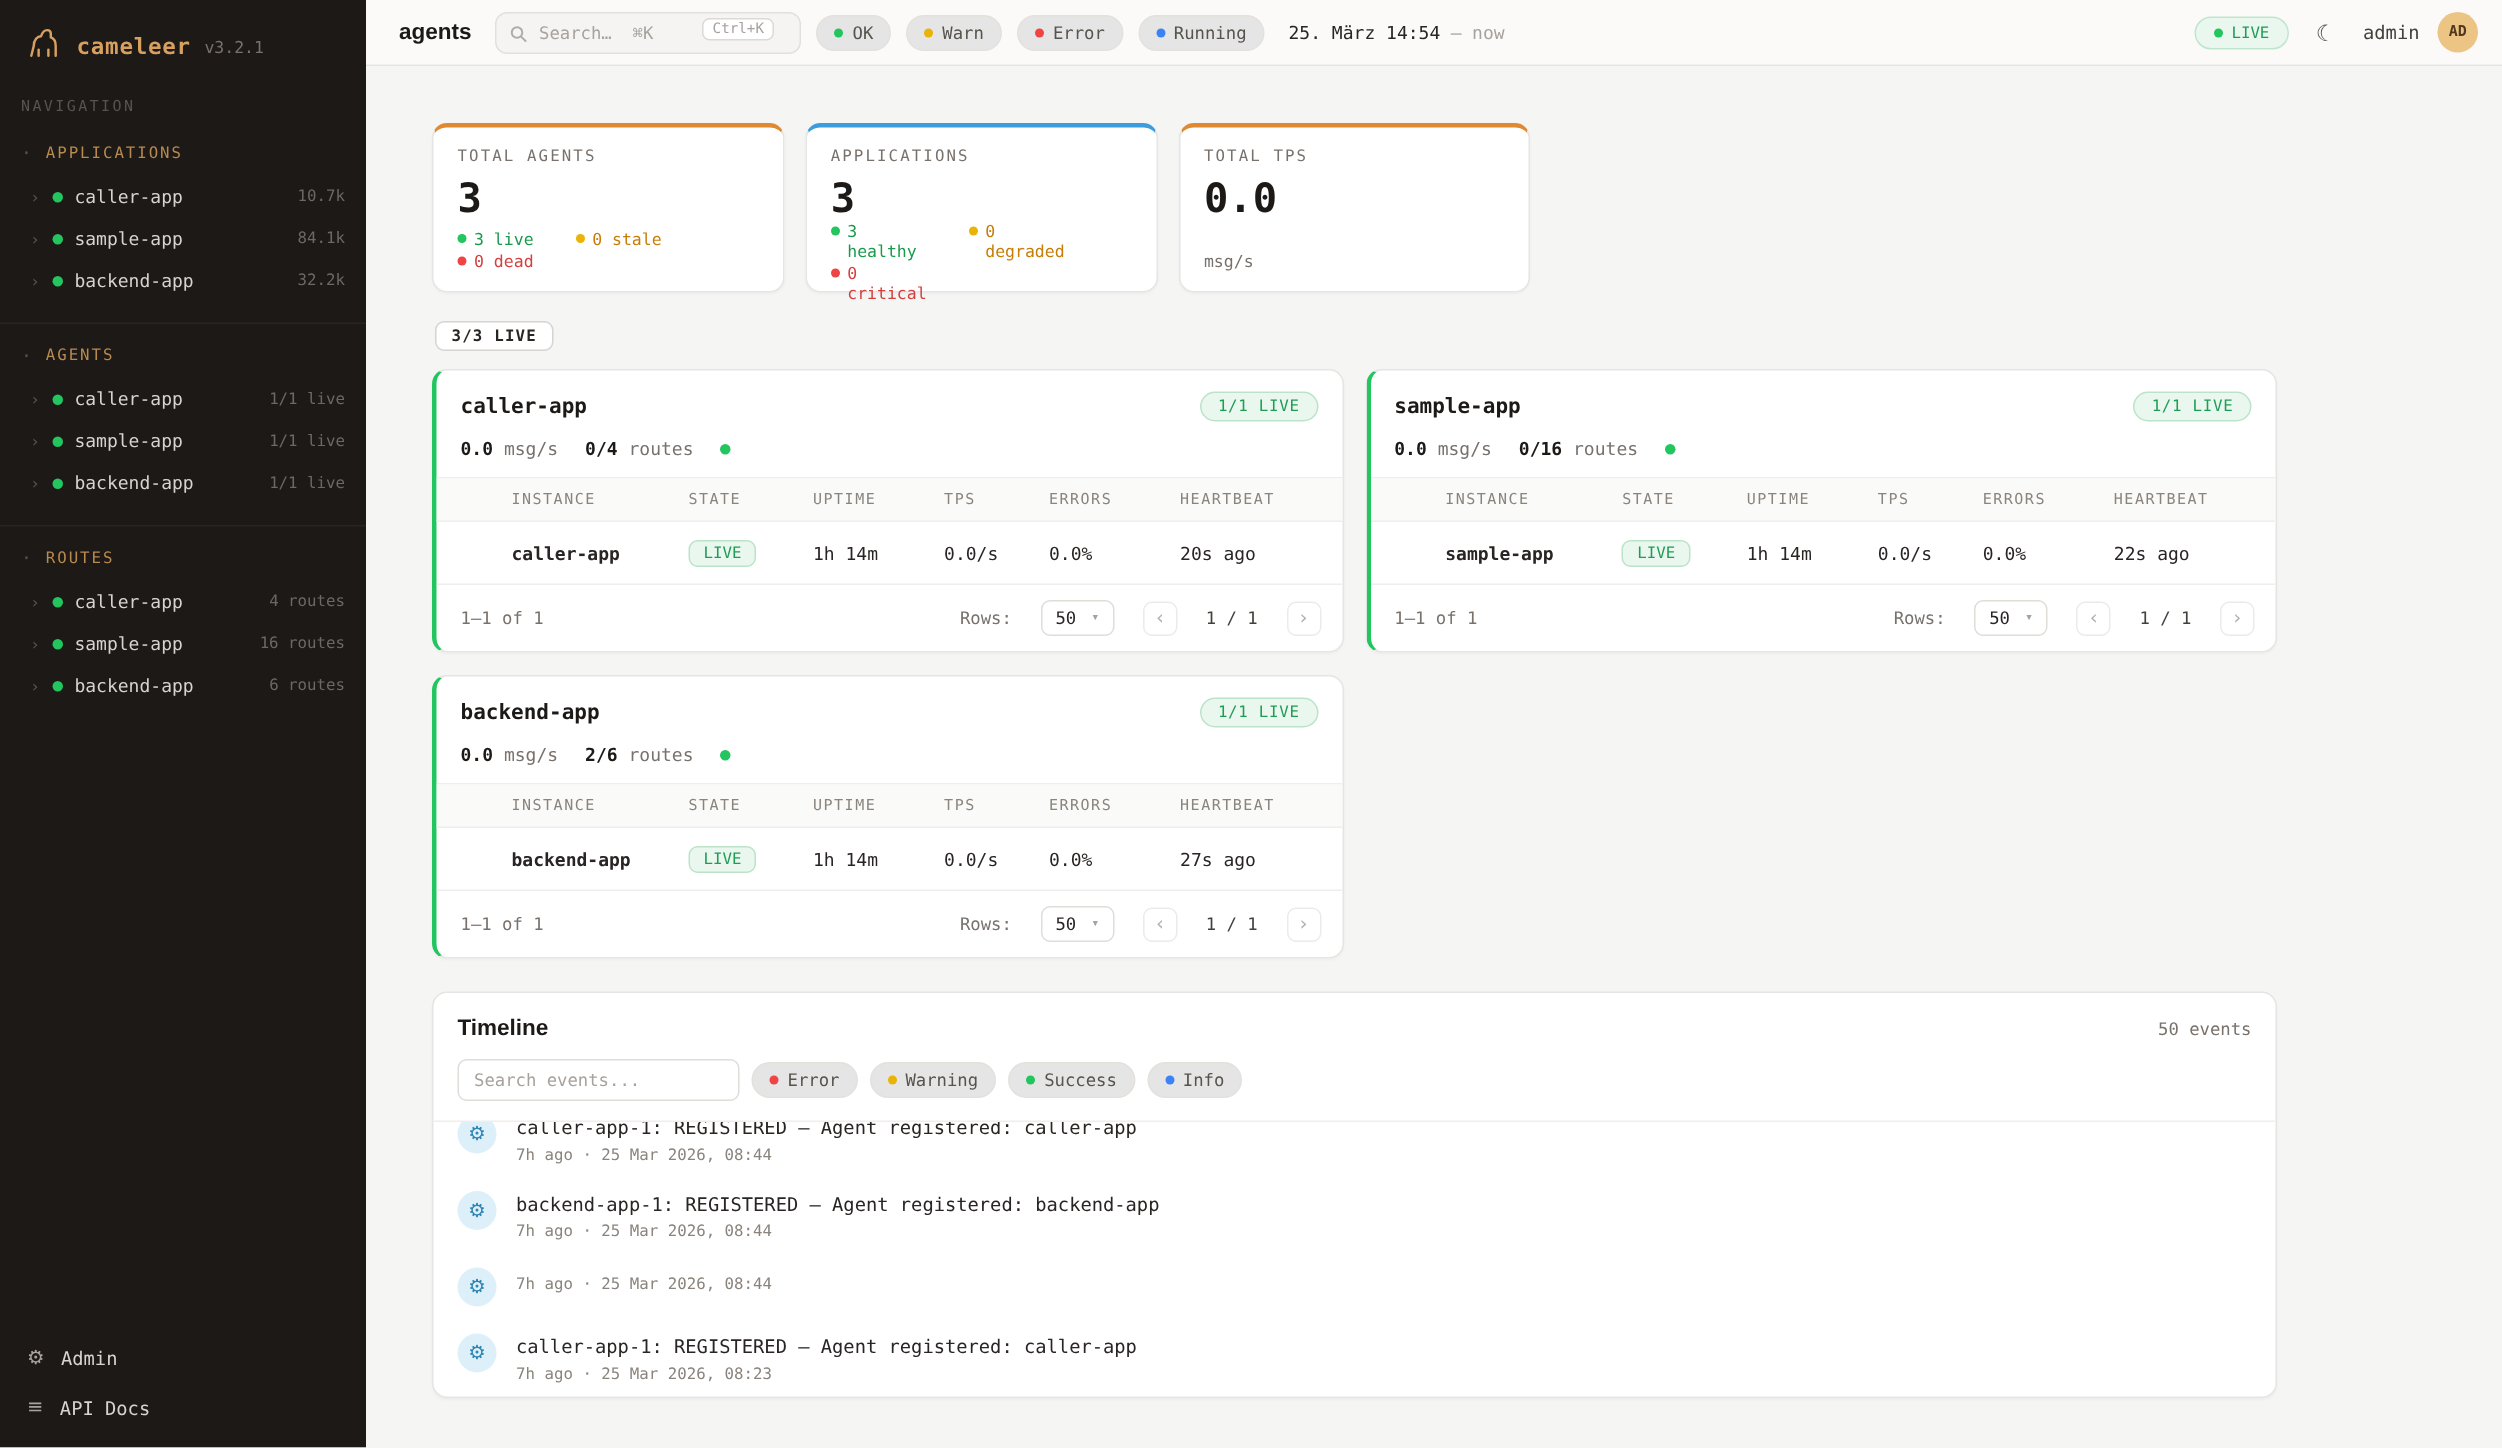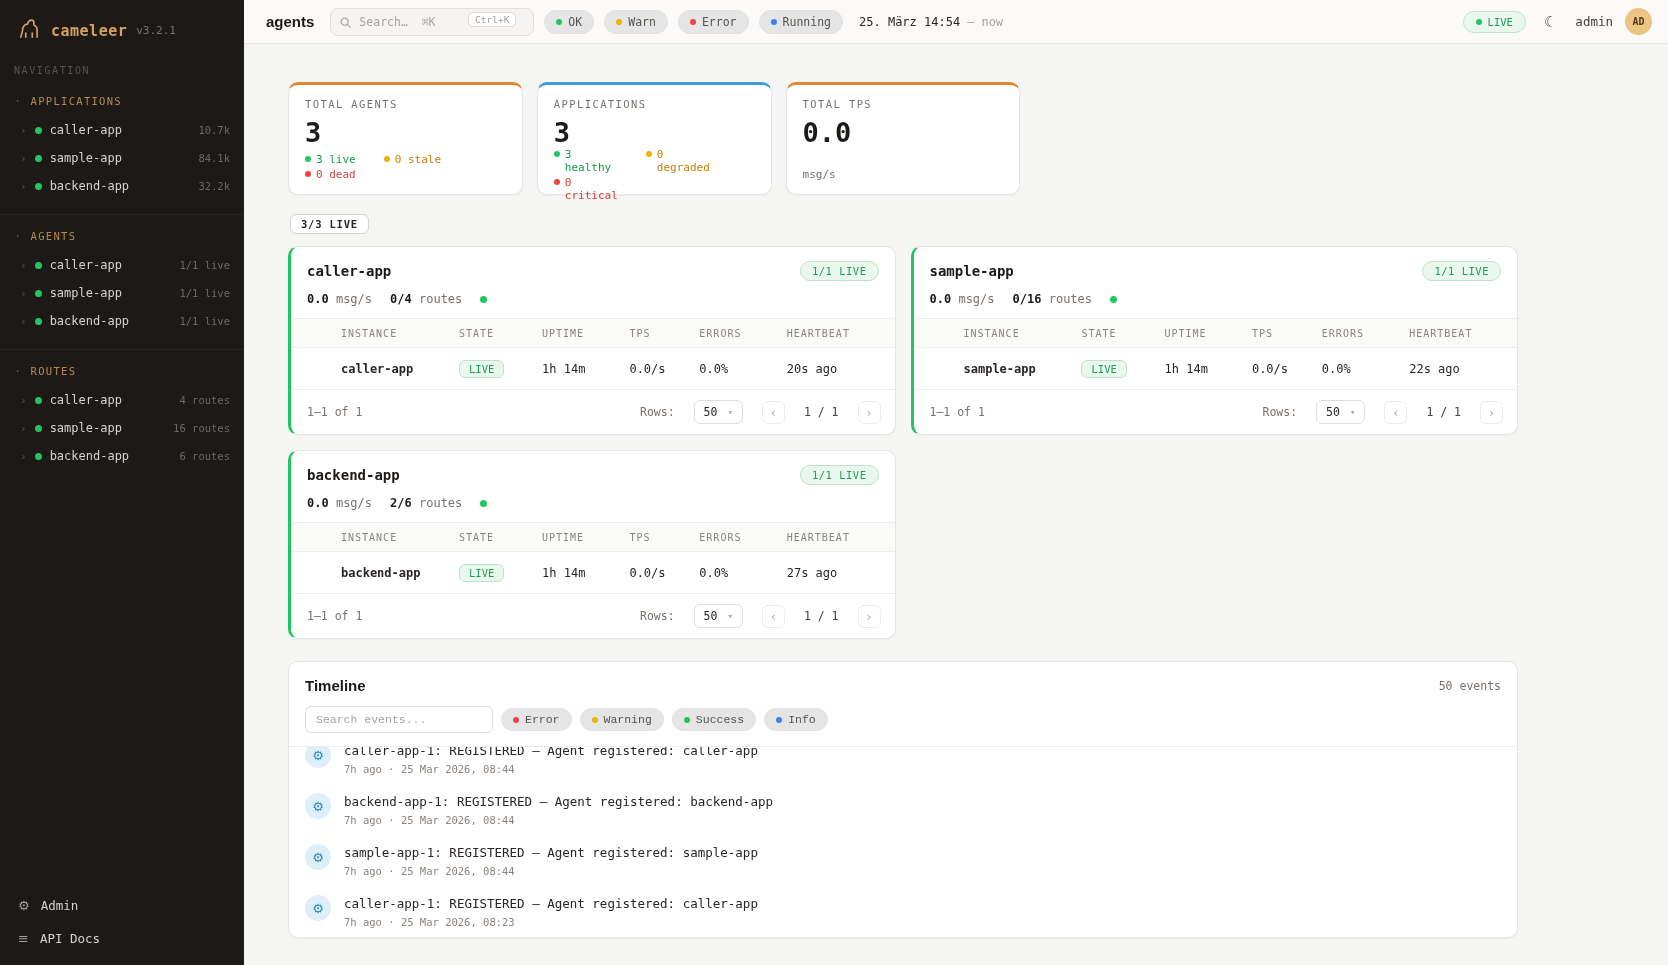--- a/index.html
+++ b/index.html
@@ -92,21 +92,21 @@
   .rows-select { display:flex; align-items:center; gap:10px; border:1px solid #e0ddd9; border-radius:6px; padding:4px 9px; color:#292524; background:#fff; cursor:pointer; }
   .rows-select .sel-chev { color:#a8a29e; font-size:9px; }
   .pager-btn { width:23px; height:23px; display:flex; align-items:center; justify-content:center; border:1px solid #edeae7; background:#fff; color:#b5afa9; border-radius:6px; font-size:13px; cursor:pointer; font-family:inherit; }
   .page-info { color:#44403c; }
 
   
   .timeline-card { margin-top:22px; background:#fff; border:1px solid #e7e5e4; border-radius:10px; box-shadow:0 1px 2px rgba(0,0,0,.04); overflow:hidden; }
   .tl-header { display:flex; justify-content:space-between; align-items:center; padding:15px 16px 12px; }
   .tl-title { font-family:"Liberation Sans", sans-serif; font-weight:700; font-size:15px; color:#1c1917; }
   .tl-count { font-size:11.5px; color:#78716c; }
-  .tl-controls { display:flex; align-items:center; gap:8px; padding:0 16px 13px;font-family:Liberation Mono, monospace; }
+  .tl-controls { display:flex; align-items:center; gap:8px; padding:0 16px 13px; }
   .tl-search { width:188px; border:1px solid #e0ddd9; border-radius:6px; padding:6px 10px; font:inherit; font-size:11.5px; color:#57534e; background:#fff; }
   .tl-search::placeholder { color:#a8a29e; }
   .tl-events { border-top:1px solid #f0eeec; overflow:hidden; }
   .event { display:flex; gap:13px; padding:9px 16px; align-items:flex-start; }
   .event:first-child { margin-top:-14px; }
   .event-icon { width:26px; height:26px; min-width:26px; border-radius:50%; background:#ddf0fa; color:#2f86b3; display:flex; align-items:center; justify-content:center; font-size:13px; font-family:"DejaVu Sans", sans-serif; }
   .event-title { font-size:12.5px; color:#292524; padding-top:1px; }
   .event-meta { font-size:10.5px; color:#8a847d; margin-top:5px; }
 </style>
 </head>
@@ -479,21 +479,20 @@
           <div class="event">
             <span class="event-icon">⚙</span>
             <span>
               <div class="event-title">backend-app-1: REGISTERED — Agent registered: backend-app</div>
               <div class="event-meta">7h ago · 25 Mar 2026, 08:44</div>
             </span>
           </div>
           <div class="event">
             <span class="event-icon">⚙</span>
             <span>
-              <div class="event-title">sample-app-1: REGISTERED — Agent registered: sample-app</div>
               <div class="event-meta">7h ago · 25 Mar 2026, 08:44</div>
             </span>
           </div>
           <div class="event">
             <span class="event-icon">⚙</span>
             <span>
               <div class="event-title">caller-app-1: REGISTERED — Agent registered: caller-app</div>
               <div class="event-meta">7h ago · 25 Mar 2026, 08:23</div>
             </span>
           </div>

